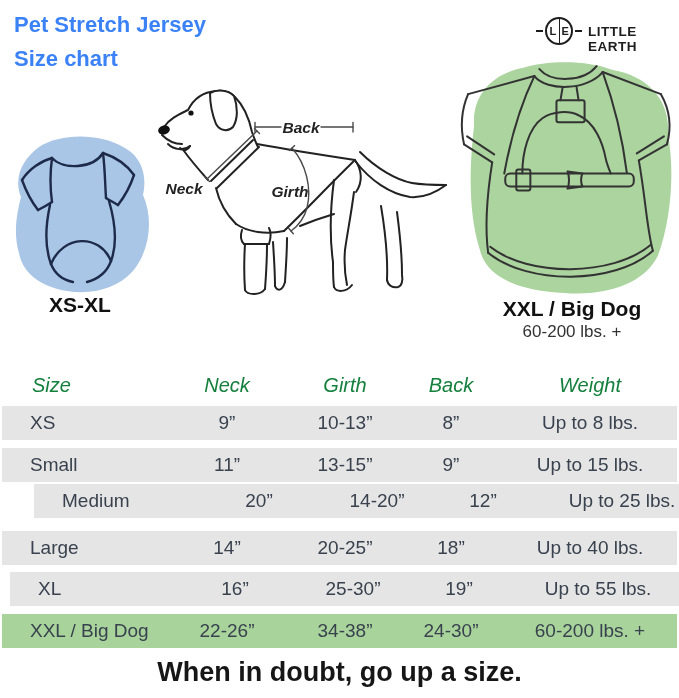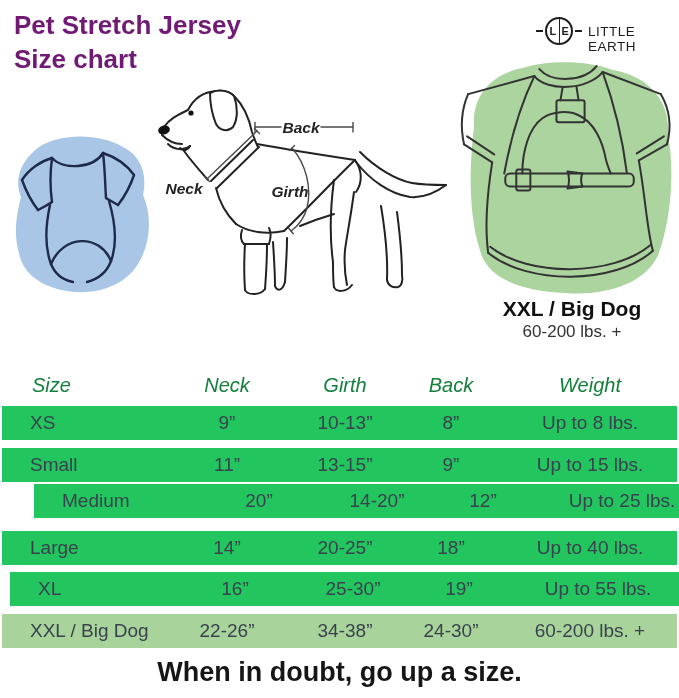--- a/index.html
+++ b/index.html
@@ -1,37 +1,37 @@
 <!DOCTYPE html>
 <html><head>
 <meta charset="utf-8">
 <style>
   html,body{margin:0;padding:0;background:#fff;}
   body{font-family:"Liberation Sans","DejaVu Sans",sans-serif;}
   #stage{position:relative;width:679px;height:698px;background:#ffffff;overflow:hidden;}
   .abs{position:absolute;}
 
-  .title{left:14px;top:8px;font-size:26px;line-height:34px;font-weight:700;color:#701a75;}
+  .title{left:14px;top:8px;font-size:22px;line-height:34px;font-weight:700;color:#3b82f6;}
 
   
   .logo-circle{left:545px;top:17px;width:28px;height:28px;border:2px solid #1d1d1d;border-radius:50%;
     box-sizing:border-box;display:flex;align-items:stretch;}
   .logo-circle span{flex:1;display:flex;align-items:center;justify-content:center;
     font-size:11px;font-weight:700;color:#1d1d1d;}
   .logo-circle .right{border-left:1.5px solid #1d1d1d;}
   .logo-dash{width:7px;height:2px;background:#1d1d1d;top:30px;}
-  .brand-name{left:588px;top:24px;font-size:13.5px;font-weight:400;letter-spacing:.5px;color:#1d1d1d;}
+  .brand-name{left:588px;top:24px;font-size:13.5px;font-weight:700;letter-spacing:.5px;color:#1d1d1d;}
 
   .fig-label{font-weight:700;font-size:21px;color:#111;text-align:center;}
   .fig-sublabel{font-size:17px;color:#333;text-align:center;}
 
   
   .thead{top:372px;height:26px;font-style:italic;font-size:20px;color:#15803d;}
   .row{left:2px;width:675px;height:34px;font-size:19px;color:#39424e;}
-  .row-blue{background:#22c55e;}
+  .row-blue{background:#e5e5e5;}
   .row-green{background:#a8d49b;}
   .cell{position:absolute;top:0;line-height:34px;text-align:center;}
   .h-cell{position:absolute;top:0;line-height:26px;text-align:center;}
   .c-size{left:28px;width:180px;text-align:left;}
   .c-neck{left:165px;width:120px;}
   .c-girth{left:283px;width:120px;}
   .c-back{left:389px;width:120px;}
   .c-weight{left:508px;width:160px;}
   .h-size{left:30px;width:120px;text-align:left;}
 
@@ -71,20 +71,21 @@
       <path d="M129,42 C125,54 120,63 113,72"></path>
       <path d="M113,72 C108,69 104,67 101,65"></path>
       <path d="M98,20 C100,36 100,50 101,65"></path>
       <path d="M45,72 C40,95 40,115 46,131"></path>
       <path d="M104,68 C111,92 112,112 106,128"></path>
       <path d="M46,131 C58,102 94,100 106,128"></path>
       <path d="M46,131 C50,141 58,147 68,149"></path>
       <path d="M106,128 C102,139 93,146 82,149"></path>
     </g>
   </svg>
+  <div class="abs fig-label" style="left:5px;top:293px;width:150px;">XS-XL</div>
 
   <svg class="abs" style="left:150px;top:80px;" width="310" height="220" viewBox="0 0 310 220">
     <g fill="none" stroke="#222" stroke-width="2" stroke-linecap="round" stroke-linejoin="round">
 
       <path d="M206,82 C220,100 240,114 260,117 C272,118 284,114 296,105"></path>
       <path d="M210,72 C226,88 246,100 262,103 C274,105 287,105 296,105"></path>
 
       <path d="M231,126 C235,150 238,175 237,200"></path>
       <path d="M247,132 C250,155 252,176 252,194"></path>
       <path d="M237,200 C238,206 243,208 248,207 C252,206 253,200 252,195"></path>

